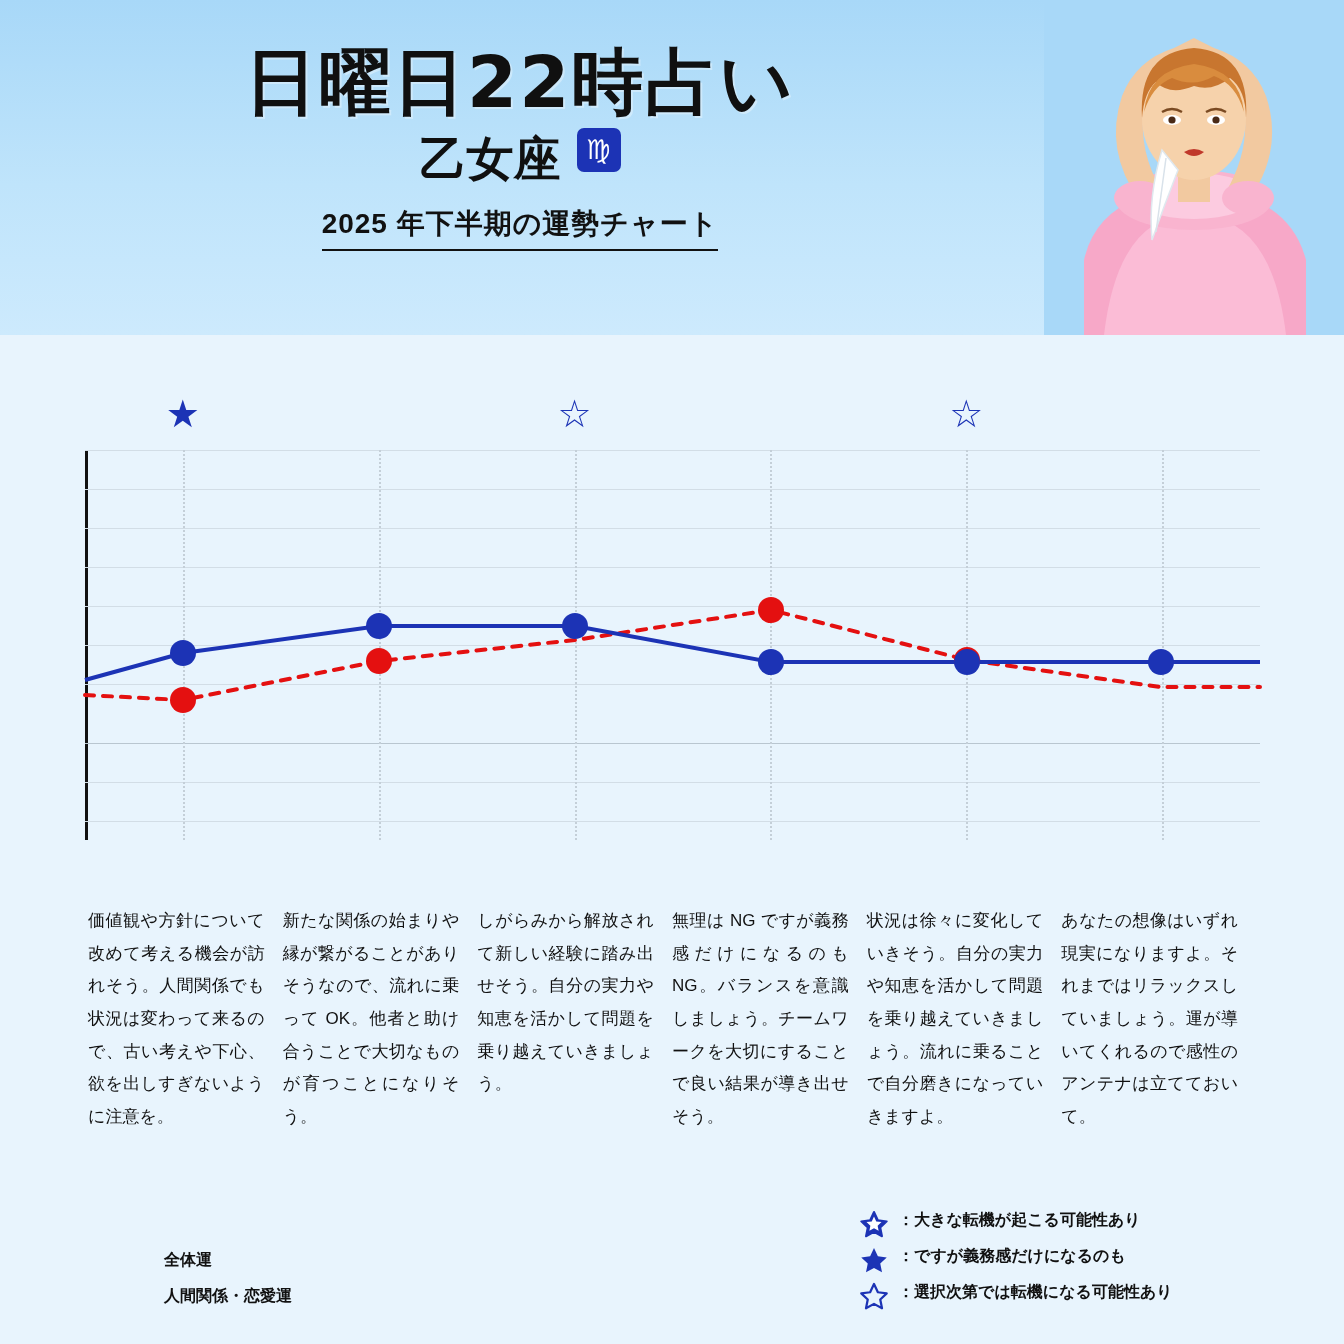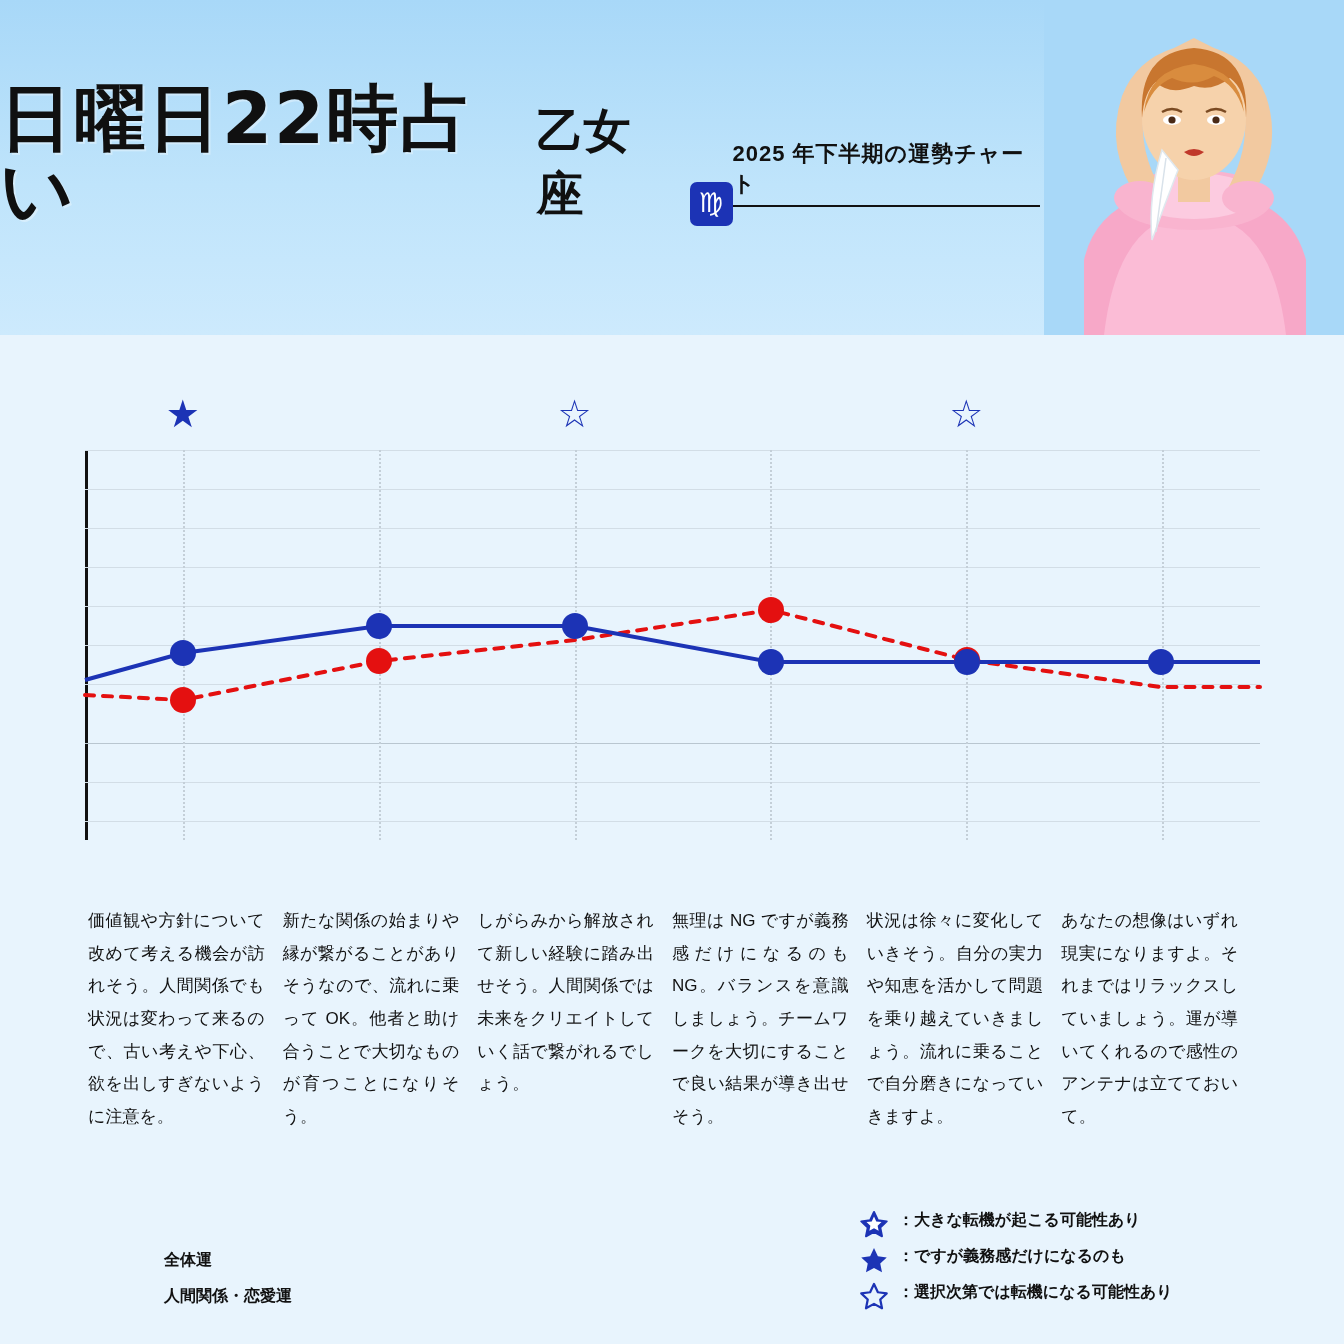--- a/index.html
+++ b/index.html
@@ -14,56 +14,56 @@
 
   
   .header {
     position: relative;
     width: 1344px; height: 335px;
     background: linear-gradient(180deg, #a8d8f8 0%, #bfe4fb 55%, #cdeafd 100%);
     overflow: hidden;
   }
   .header-inner {
     position: absolute; left: 0; top: 0; width: 1040px; height: 261px;
-    display: flex; align-items: center; justify-content: flex-start;
+    display: flex; flex-direction: column; align-items: center; justify-content: flex-start;
     padding-top: 46px;
   }
   .main-title {
     font-family: "DejaVu Sans", sans-serif;
     font-weight: 700;
     font-size: 72px;
     letter-spacing: 2px;
     color: #101010;
     line-height: 1.0;
     text-shadow: 2px 2px 0 rgba(255,255,255,0.35);
   }
   .sign-row {
-    margin-top: 18px;
-    display: flex; align-items: flex-end; gap: 16px;
+    margin-top: 10px;
+    display: flex; align-items: flex-start; gap: 16px;
   }
   .sign-name {
     font-family: "DejaVu Sans", sans-serif;
     font-weight: 700;
     font-size: 47px;
     color: #101010;
   }
   .sign-badge {
     width: 44px; height: 44px;
     background: #1c33b5;
     border-radius: 7px;
     display: flex; align-items: center; justify-content: center;
     color: #ffffff;
     font-size: 27px;
     font-family: "DejaVu Sans", sans-serif;
     line-height: 1;
     padding-bottom: 2px;
   }
   .subtitle {
-    margin-top: 38px;
-    font-size: 22px;
+    margin-top: 14px;
+    font-size: 28px;
     font-weight: 700;
     color: #111;
     border-bottom: 2px solid #111;
     padding-bottom: 6px;
     letter-spacing: 1px;
   }
 
   
   .illus { position: absolute; right: 0; top: 0; width: 300px; height: 335px; }
 
@@ -240,21 +240,21 @@
       <circle cx="882" cy="212" r="13" fill="#1c33b5"></circle>
       <circle cx="1076" cy="212" r="13" fill="#1c33b5"></circle>
     </svg>
   </div>
 
 </div>
 
 <div class="columns">
   <div class="col">価値観や方針について改めて考える機会が訪れそう。人間関係でも状況は変わって来るので、古い考えや下心、欲を出しすぎないように注意を。</div>
   <div class="col">新たな関係の始まりや縁が繋がることがありそうなので、流れに乗って OK。他者と助け合うことで大切なものが育つことになりそう。</div>
-  <div class="col">しがらみから解放されて新しい経験に踏み出せそう。人間関係では未来をクリエイトしていく話で繋がれるでしょう。</div>
+  <div class="col">しがらみから解放されて新しい経験に踏み出せそう。自分の実力や知恵を活かして問題を乗り越えていきましょう。</div>
   <div class="col">無理は NG ですが義務感だけになるのも NG。バランスを意識しましょう。チームワークを大切にすることで良い結果が導き出せそう。</div>
   <div class="col">状況は徐々に変化していきそう。自分の実力や知恵を活かして問題を乗り越えていきましょう。流れに乗ることで自分磨きになっていきますよ。</div>
   <div class="col">あなたの想像はいずれ現実になりますよ。それまではリラックスしていましょう。運が導いてくれるので感性のアンテナは立てておいて。</div>
 </div>
 
 <div class="legend-left">
   <div class="row">
     <svg class="swatch" width="58" height="12">
       <line x1="2" y1="6" x2="56" y2="6" stroke="#1c33b5" stroke-width="3"></line>
     </svg>

